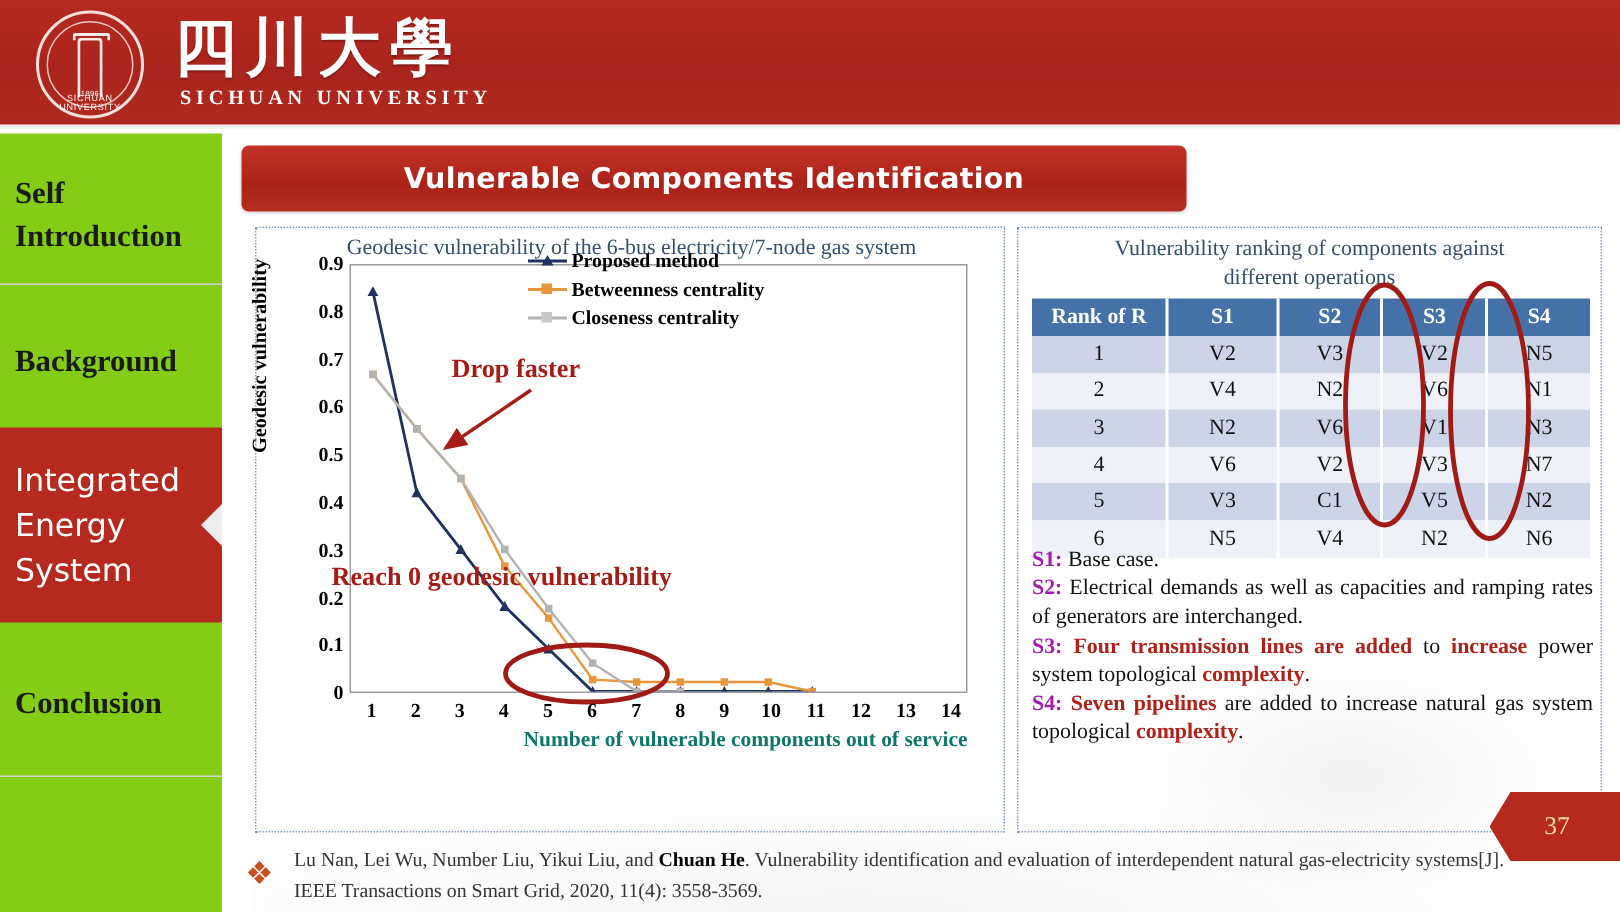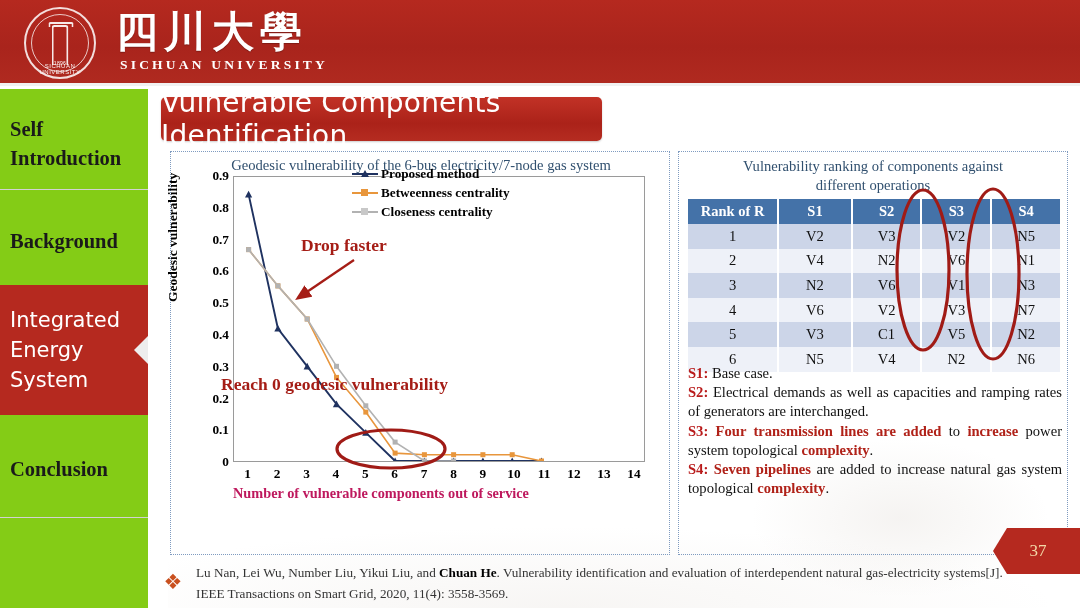--- a/index.html
+++ b/index.html
@@ -96,26 +96,26 @@
     background:radial-gradient(ellipse at center, rgba(200,190,180,.18) 0%, rgba(255,255,255,0) 70%);
     pointer-events:none;
   }
   .watermark2{
     position:absolute;left:20px;bottom:0px;width:880px;height:80px;
     background:radial-gradient(ellipse at 45% 100%, rgba(205,195,185,.16) 0%, rgba(255,255,255,0) 72%);
     pointer-events:none;
   }
 
   .slide-title{
-    position:absolute;left:13px;top:8px;width:441px;height:44px;
+    position:absolute;left:13px;top:8px;width:630px;height:44px;
     background:linear-gradient(180deg,#c23226 0%,#ab2219 60%,#b52c21 100%);
     border-radius:5px;
     display:flex;align-items:center;justify-content:center;
-    color:#fff;font-family:"DejaVu Sans", sans-serif;font-weight:normal;
-    font-size:28px;letter-spacing:.2px;
+    color:#fff;font-family:"DejaVu Sans", sans-serif;font-weight:bold;
+    font-size:19px;letter-spacing:.2px;
     box-shadow:0 1px 2px rgba(0,0,0,.2);
   }
 
   
   .panel{position:absolute;border:1px dotted #7f9bc0;box-sizing:border-box;}
   .panel-left{left:22px;top:62px;width:500px;height:404px;}
   .panel-right{left:530px;top:62px;width:390px;height:404px;}
 
   .panel-head{
     color:#31506f;font-family:"Liberation Serif", serif;font-size:14.6px;
@@ -138,22 +138,22 @@
   .yticks-wrap{position:absolute;left:14px;top:0;width:44px;height:404px;}
   .plot{
     position:absolute;left:62px;top:24px;width:412px;height:286px;
     border:1px solid #9a9a9a;background:#fff;box-sizing:border-box;
   }
   .xtick{
     position:absolute;top:314px;font-family:"Liberation Serif", serif;
     font-weight:bold;font-size:13.3px;color:#000;transform:translateX(-50%);
   }
   .xlabel{
-    position:absolute;left:62px;top:333px;width:412px;text-align:left;
-    font-family:"Liberation Serif", serif;font-weight:bold;font-size:14.3px;color:#be185d;
+    position:absolute;left:62px;top:333px;width:412px;text-align:right;
+    font-family:"Liberation Serif", serif;font-weight:bold;font-size:14.3px;color:#0f766e;
   }
   .legend{position:absolute;left:181px;top:12px;width:215px;}
   .legend-row{display:flex;align-items:center;height:19px;}
   .legend-txt{
     font-family:"Liberation Serif", serif;font-weight:bold;font-size:13.2px;color:#000;
     margin-left:3px;white-space:nowrap;
   }
   .lgline{width:26px;height:2px;position:relative;display:inline-block;}
   .lgline i{position:absolute;left:9px;top:-3px;width:7px;height:7px;}
   .anno{
@@ -177,21 +177,21 @@
   .tbl td:last-child{border-right:none;}
   .tbl tr.odd td{background:#ccd5e8;}
   .tbl tr.even td{background:#eef1f8;}
 
   .notes{
     position:absolute;left:9px;top:212px;width:374px;
     font-family:"Liberation Serif", serif;font-size:14.6px;line-height:19.2px;
     color:#111;text-align:justify;
   }
   .notes p{margin:0;}
-  .skey{color:#b91c1c;font-weight:bold;}
+  .skey{color:#a21caf;font-weight:bold;}
   .rred{color:#b02118;font-weight:bold;}
 
   
   .footer{
     position:absolute;left:148px;top:560px;width:932px;height:48px;
   }
   .fleaf{
     position:absolute;left:14px;top:10px;width:22px;height:24px;
     color:#c9501f;font-size:21px;line-height:24px;text-align:center;
     font-family:"DejaVu Sans", sans-serif;

